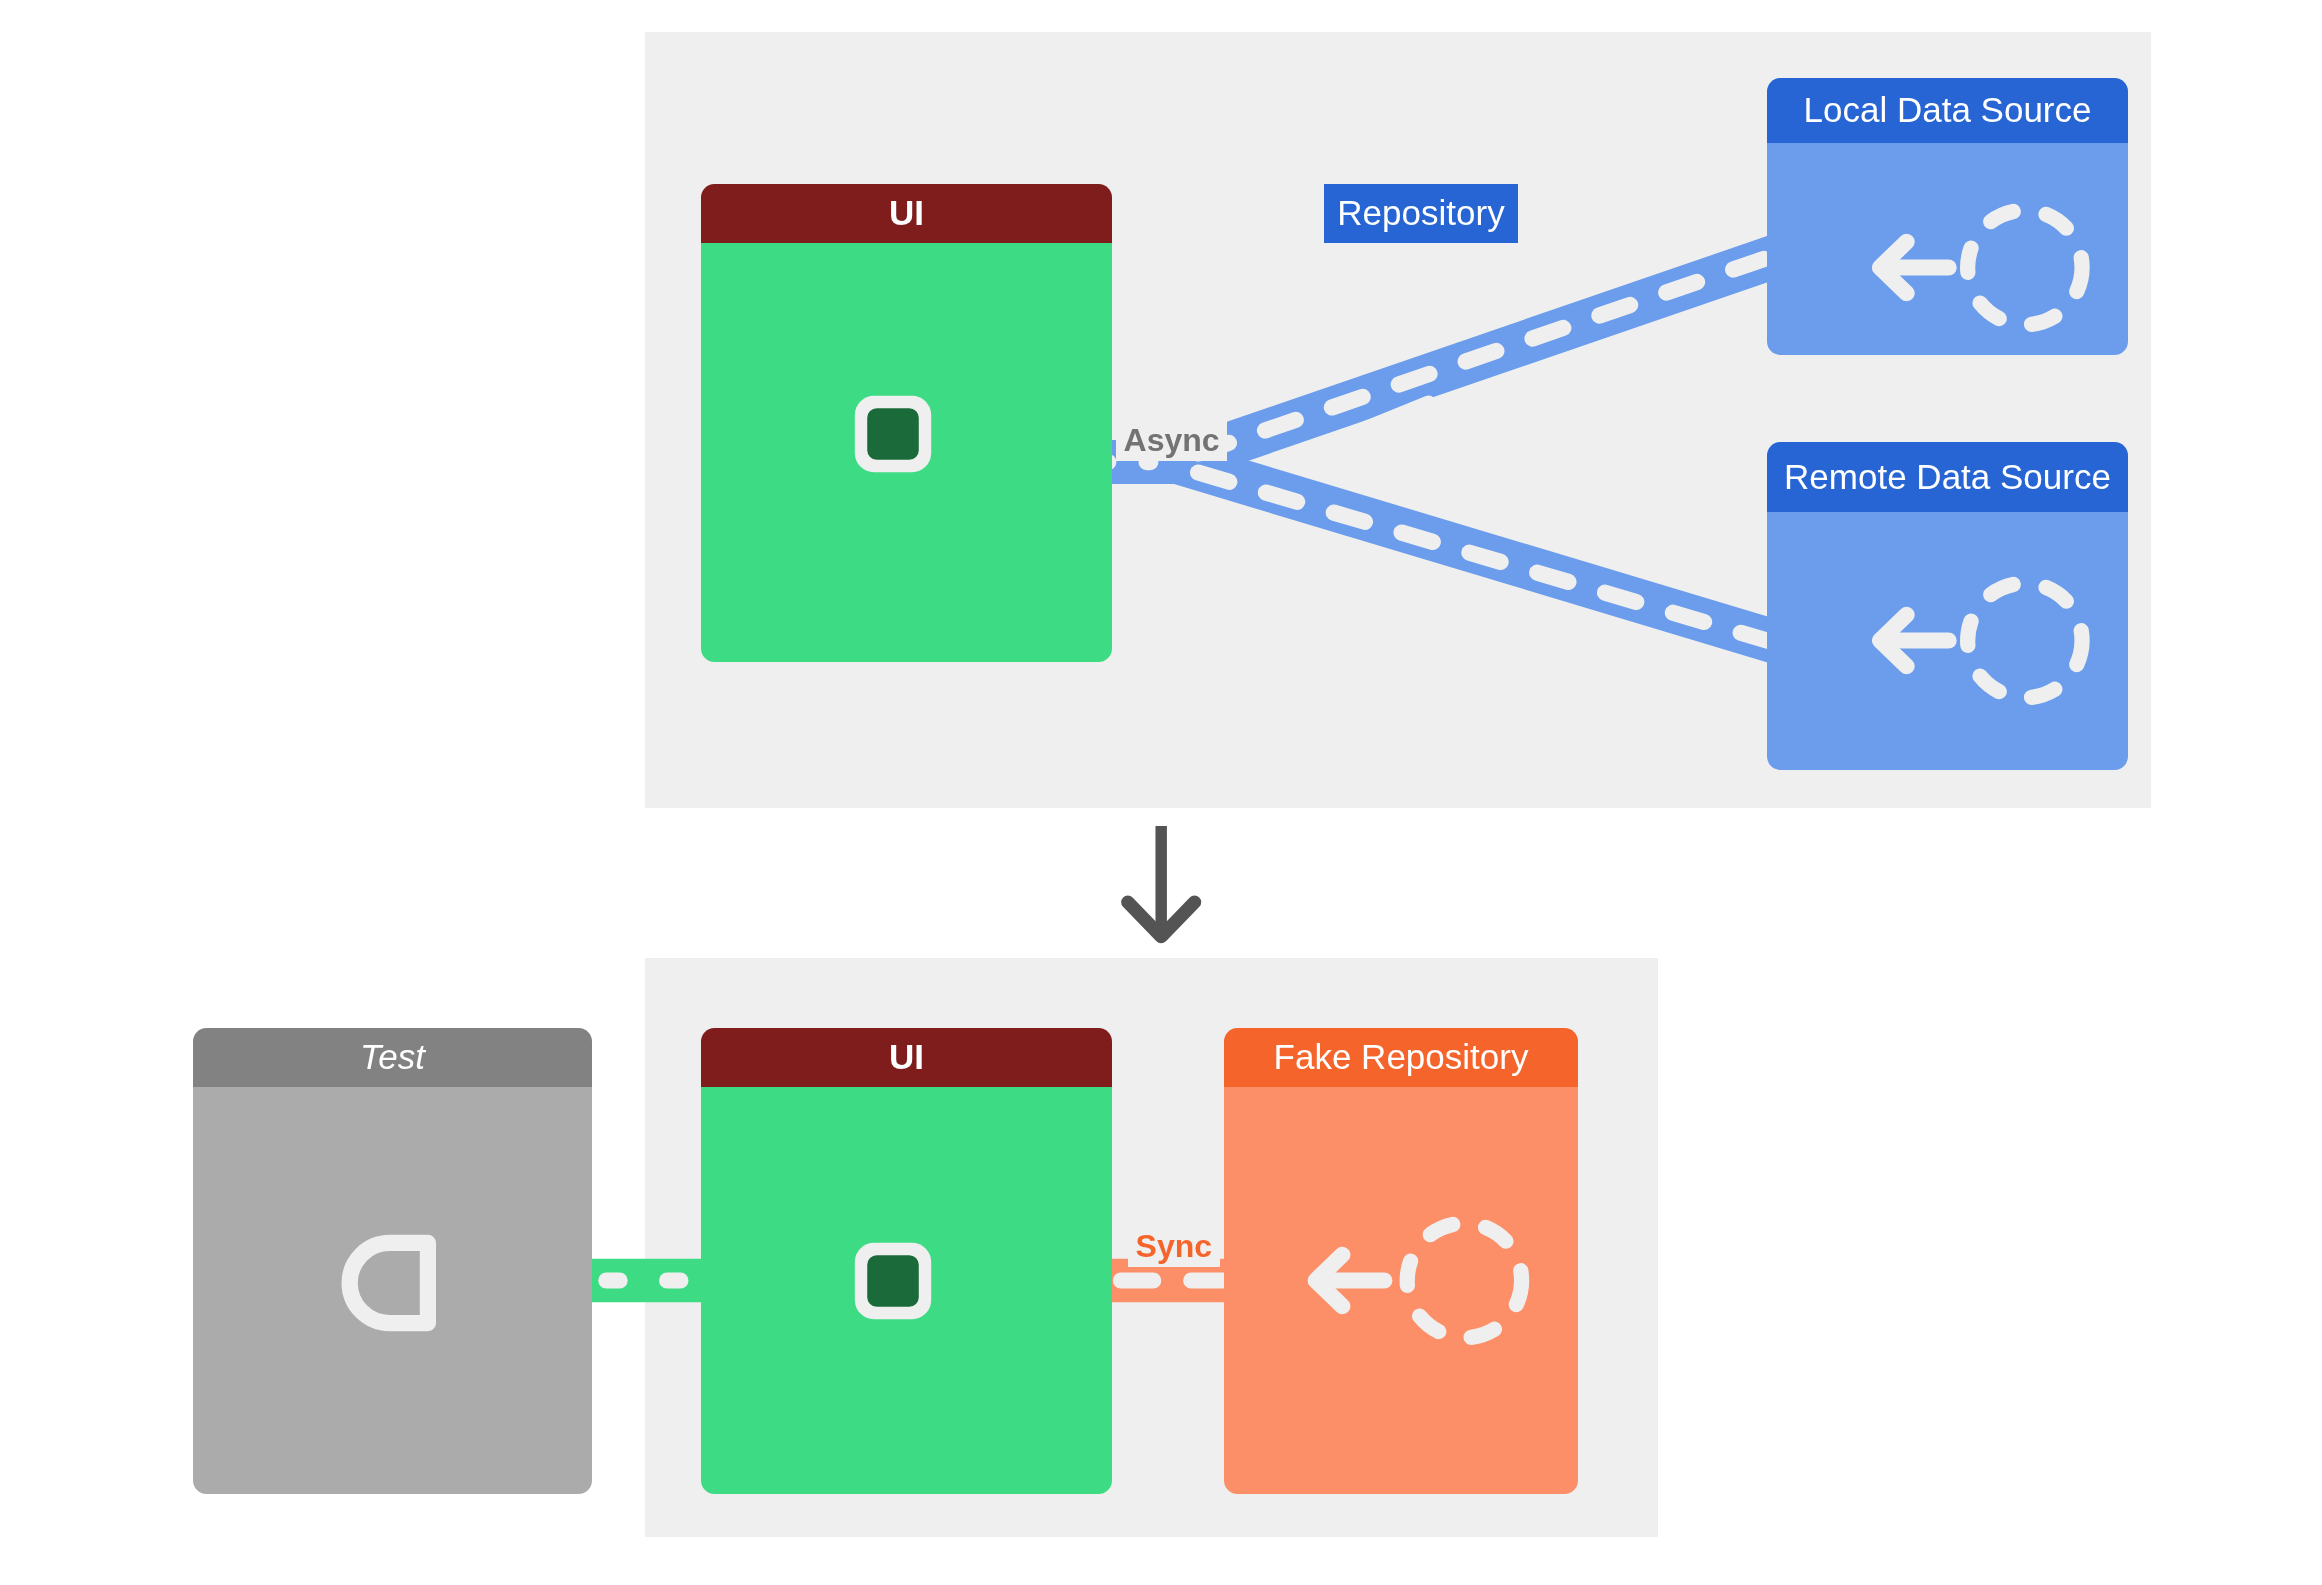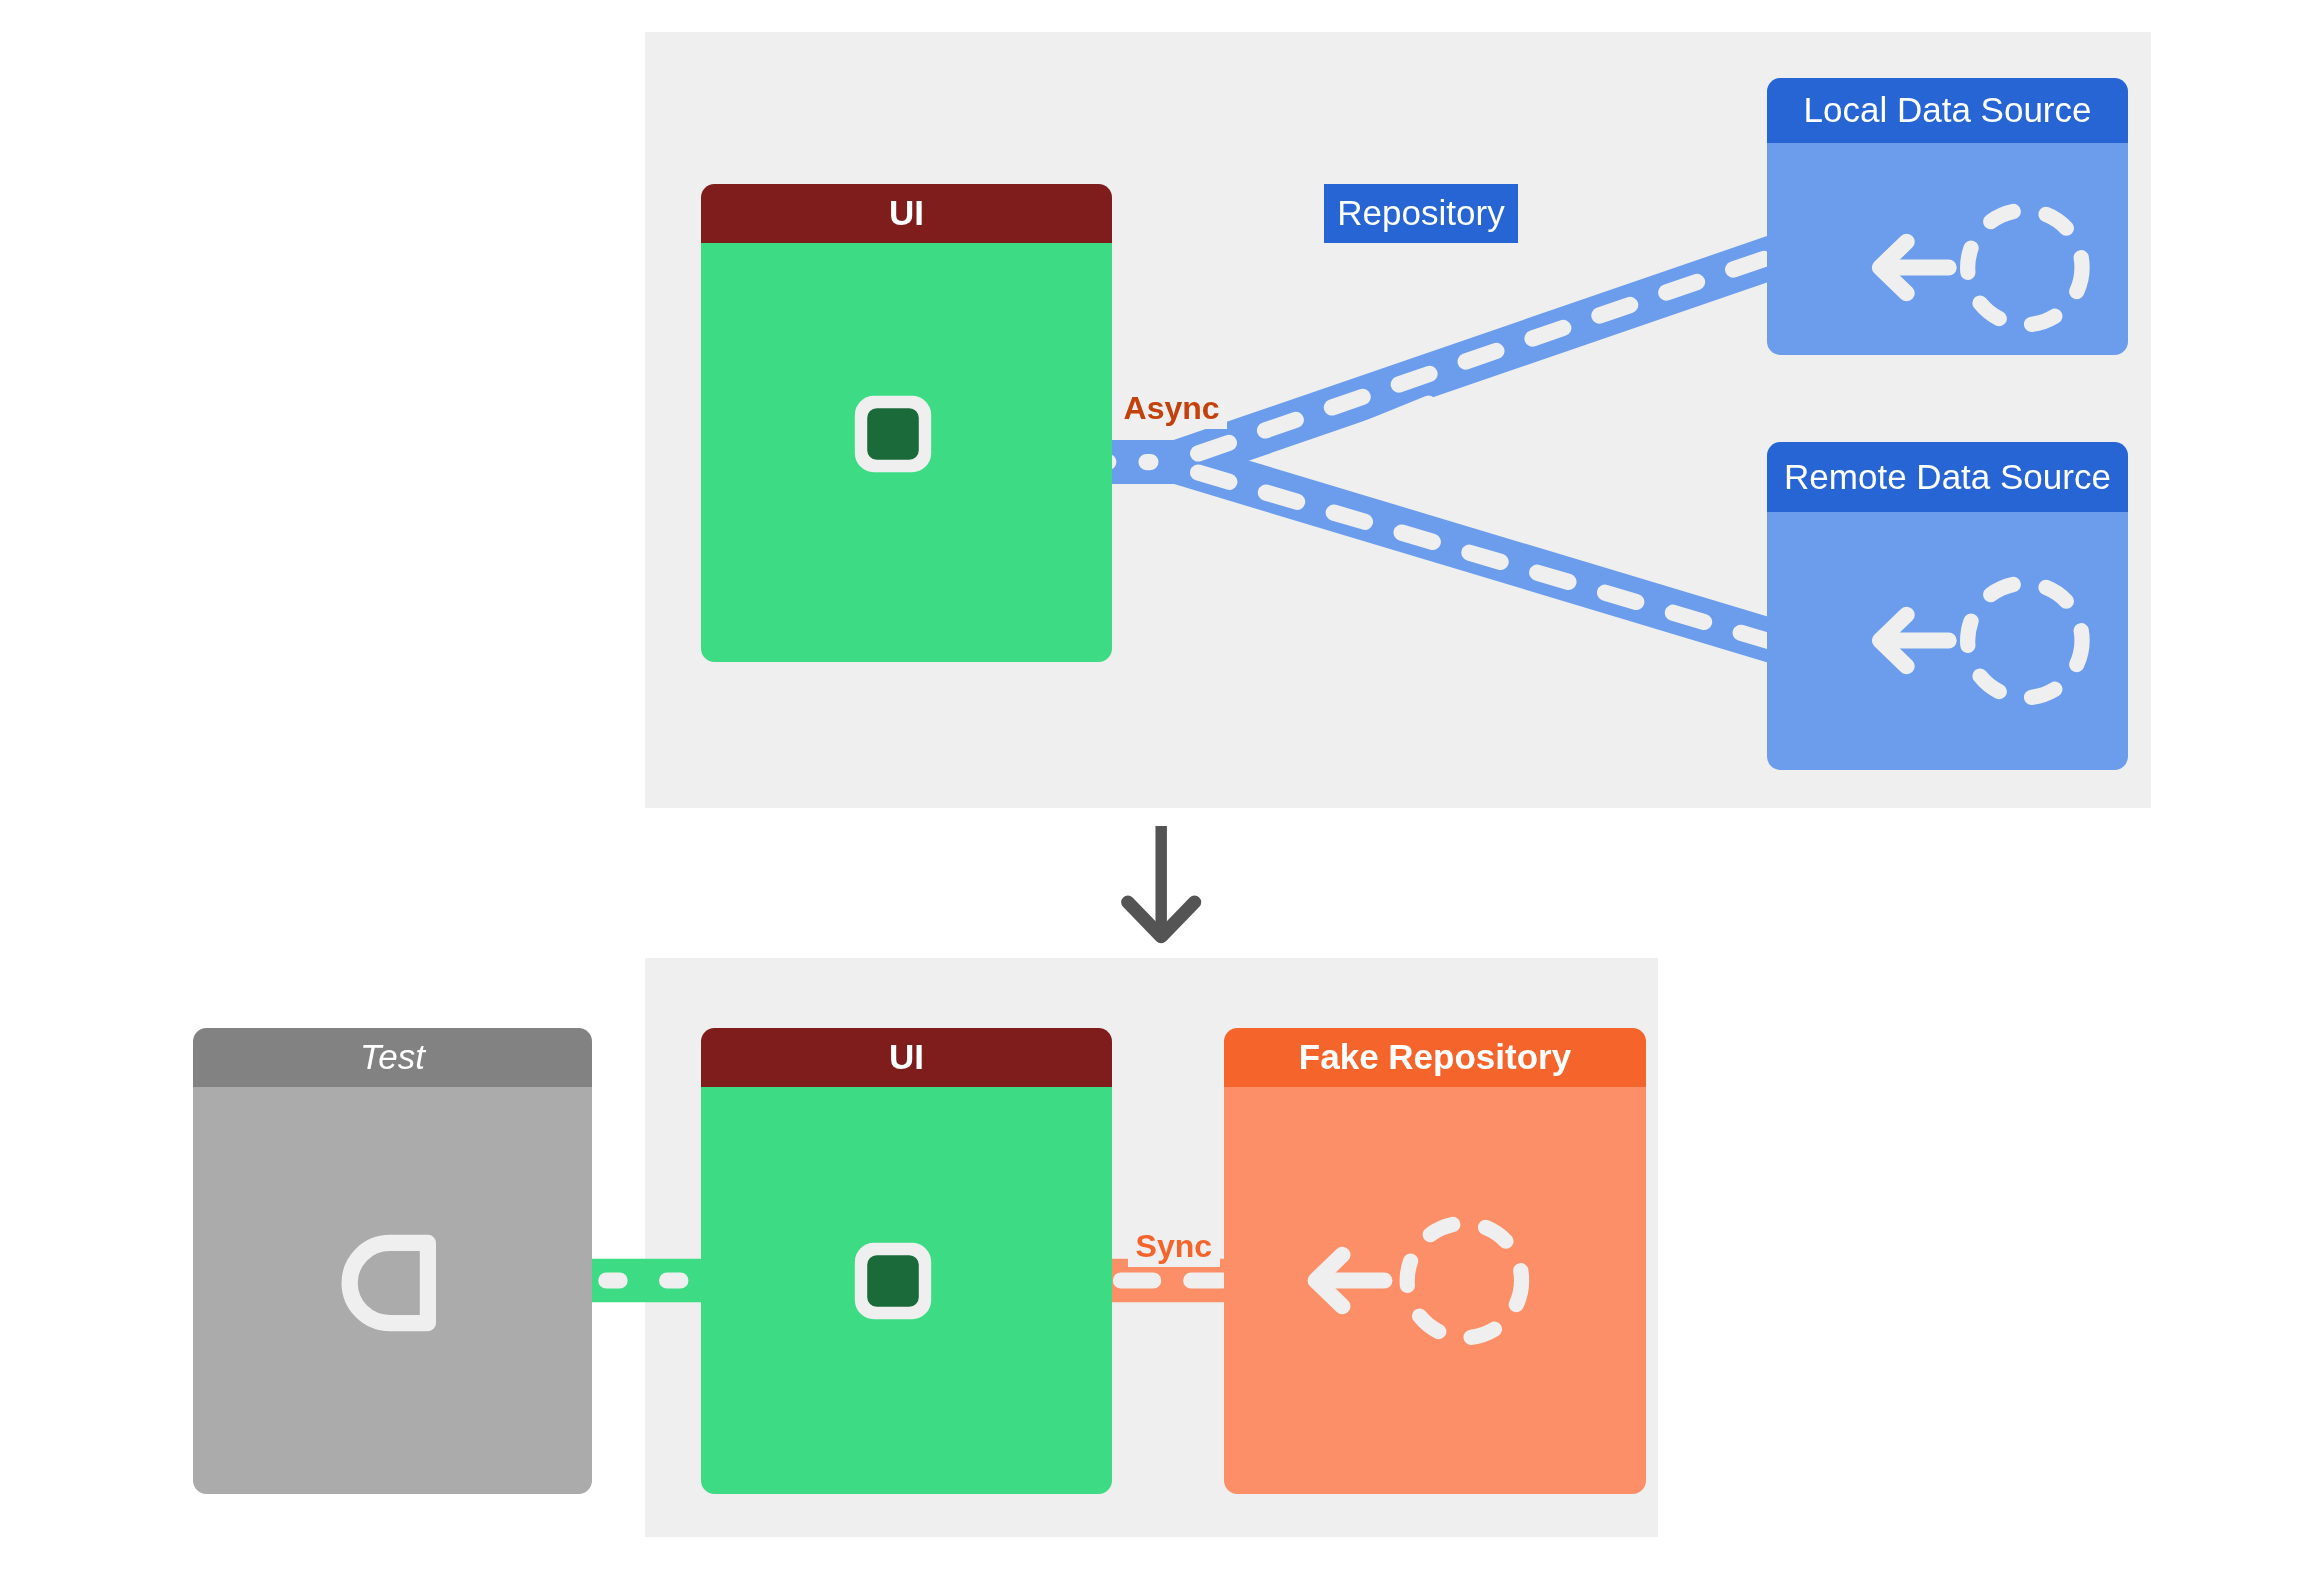--- a/index.html
+++ b/index.html
@@ -37,31 +37,31 @@
   #box-local    {left:1767px;top:78px;   width:361px; height:277px;}
   #box-local    .hdr{height:65px;}
   #box-remote   {left:1767px;top:442px;  width:361px; height:328px;}
   #box-remote   .hdr{height:70px;}
 
   
   #box-test     {left:193px; top:1028px; width:399px; height:466px;}
   #box-test     .hdr{height:59px;}
   #box-ui-bot   {left:701px; top:1028px; width:411px; height:466px;}
   #box-ui-bot   .hdr{height:59px;}
-  #box-fakerepo {left:1224px;top:1028px; width:422px; height:466px;font-weight:bold;}
+  #box-fakerepo {left:1224px;top:1028px; width:354px; height:466px;}
   #box-fakerepo .hdr{height:59px;}
 
   
   .band{position:absolute;}
   .band svg{display:block;overflow:visible;}
 
   
   .edge-label{position:absolute;font-size:32px;font-weight:bold;
               background:#efefef;padding:1.9px 7.6px;white-space:nowrap;}
-  #label-async{left:1116px;top:388px;color:#c2410c;}
+  #label-async{left:1116px;top:420px;color:#737373;}
   #label-sync {left:1128px;top:1226px;color:#F4642B;}
 
   
   #flow-arrow{position:absolute;left:1118px;top:824px;width:115px;height:124px;}
 
   
   .glyph{position:absolute;}
   .glyph svg{display:block;overflow:visible;}
 </style>
 </head>

